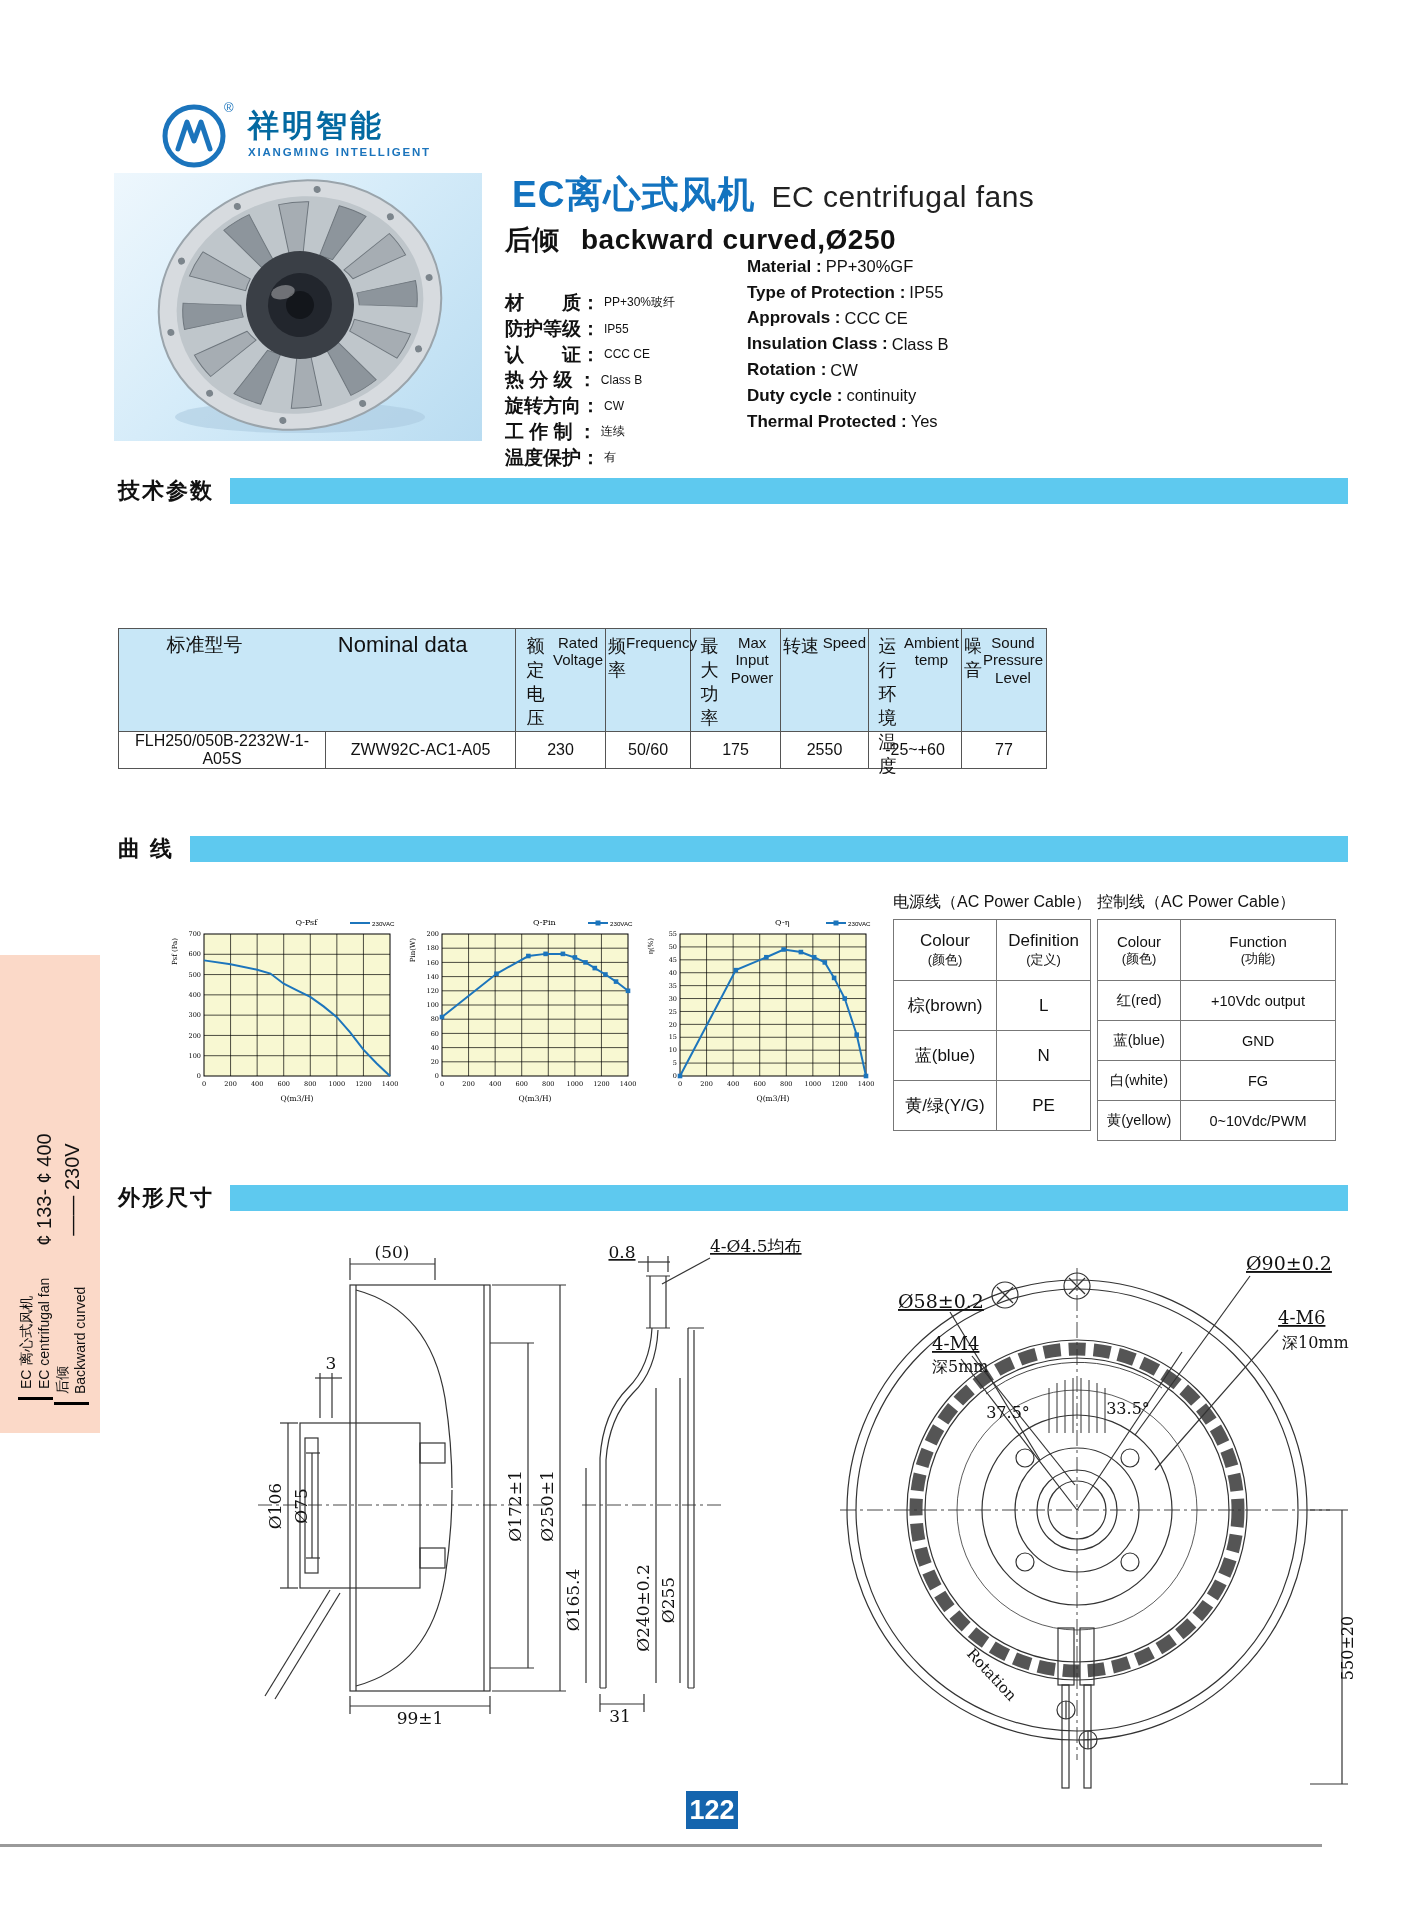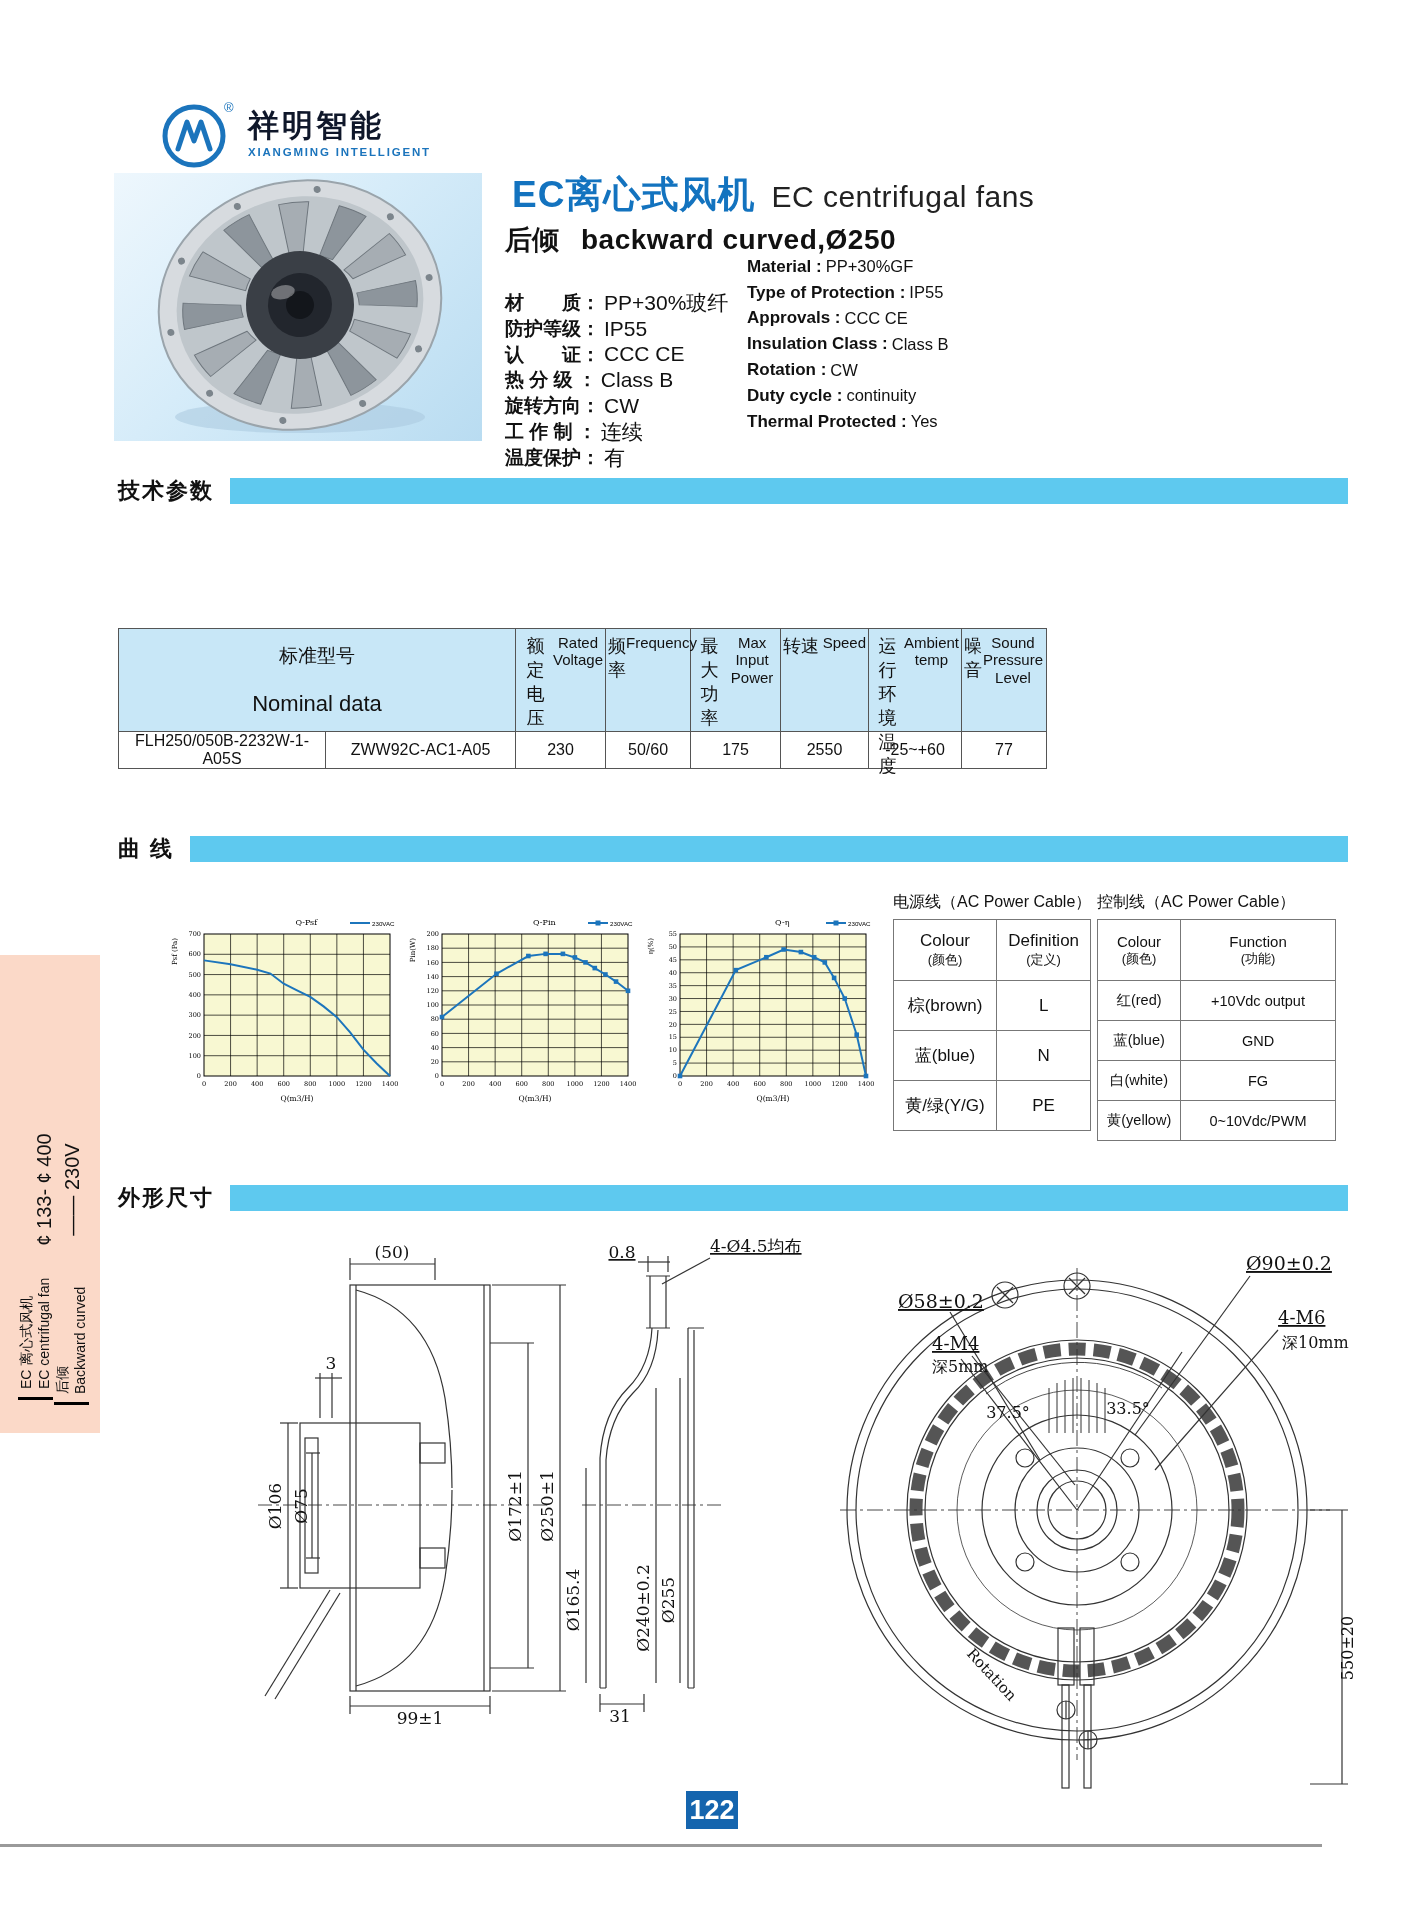--- a/index.html
+++ b/index.html
@@ -3,21 +3,21 @@
 <meta charset="utf-8">
 <style>
   html,body{margin:0;padding:0;}
   body{width:1411px;height:1914px;position:relative;background:#fff;
        font-family:"Liberation Sans","DejaVu Sans",sans-serif;color:#111;overflow:hidden;}
   .abs{position:absolute;}
 
   
   .logo{left:158px;top:98px;display:flex;align-items:center;gap:14px;}
   .logo-texts{display:flex;flex-direction:column;}
-  .logo-cn{font-size:31px;font-weight:bold;color:#0f172a;letter-spacing:3px;line-height:1.05;}
+  .logo-cn{font-size:31px;font-weight:bold;color:#0369a1;letter-spacing:3px;line-height:1.05;}
   .logo-en{font-size:11.5px;font-weight:bold;color:#1b74bc;letter-spacing:1.8px;margin-top:3px;}
 
   
   .photo{left:114px;top:173px;width:368px;height:268px;
          background:linear-gradient(135deg,#eef7fd 0%,#d6ecf9 45%,#b9dcf1 100%);}
 
   
   .title-area{left:505px;top:170px;width:620px;}
   .t1{display:flex;align-items:baseline;gap:16px;}
   .t1-cn{font-size:37px;font-weight:bold;color:#1373bf;letter-spacing:1px;margin-left:7px;}
@@ -26,39 +26,39 @@
   .t2-cn{font-size:27px;font-weight:bold;}
   .t2-en{font-size:28px;font-weight:bold;letter-spacing:.5px;}
 
   
   .specs{left:505px;top:254px;width:640px;display:flex;}
   .spec-col{display:flex;flex-direction:column;}
   .spec-col.cn{width:242px;margin-top:36px;}
   .spec-col.en{width:390px;}
   .spec-row{height:25.8px;display:flex;align-items:center;white-space:nowrap;}
   .spec-row .sl{font-weight:bold;font-size:19px;}
-  .spec-row .sv{font-size:21px;margin-left:4px;}
+  .spec-row .sv{font-size:12px;margin-left:4px;}
   .spec-col.en .sl{font-size:17px;}
   .spec-col.en .sv{font-size:16.5px;}
 
   
   .sec{left:118px;width:1230px;display:flex;align-items:center;}
   .sec-title{font-size:22px;font-weight:bold;letter-spacing:2px;white-space:nowrap;}
   .sec-bar{flex:1;height:26px;background:#5ec9ef;margin-left:16px;}
   .sec.tech{top:476px;} .sec.curve{top:834px;} .sec.dim{top:1183px;}
 
   
   .ptable{left:118px;top:628px;border-collapse:collapse;table-layout:fixed;width:928px;}
   .ptable th,.ptable td{border:1px solid #555;text-align:center;vertical-align:middle;padding:0;}
   .ptable tr.h1 th{background:#c8e7f7;height:102px;font-weight:normal;}
   .ptable tr.h2 th{background:#c8e7f7;height:33px;font-weight:normal;font-size:17px;}
   .ptable tr.d td{height:36px;font-size:16px;background:#fff;}
   .hcell{display:flex;flex-direction:row;justify-content:space-between;height:92px;padding:5px 2px;}
   .hcell .cn{font-size:18px;} .hcell .en{font-size:15px;line-height:1.15;}
-  .gcell{display:flex;flex-direction:column;justify-content:space-around;height:96px;}
+  .gcell{display:flex;flex-direction:row;justify-content:space-around;height:96px;}
   .gcell .cn{font-size:19px;} .gcell .en{font-size:22px;}
 
   
   .charts{left:168px;top:912px;display:flex;gap:8px;}
   .chart{width:230px;height:192px;}
 
   
   .cablebox{display:flex;flex-direction:column;}
   .cable-power{left:893px;top:892px;}
   .cable-ctrl{left:1097px;top:892px;}

